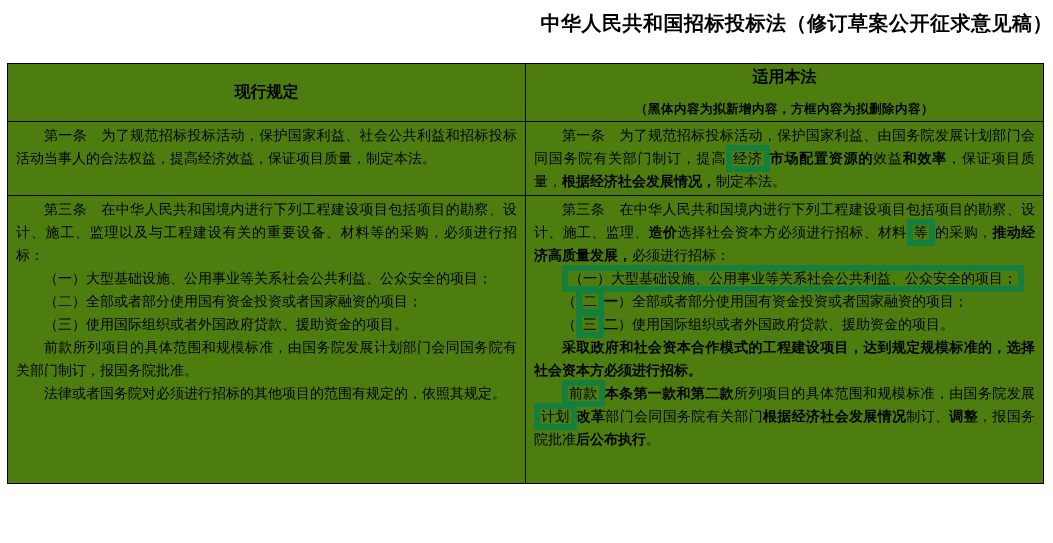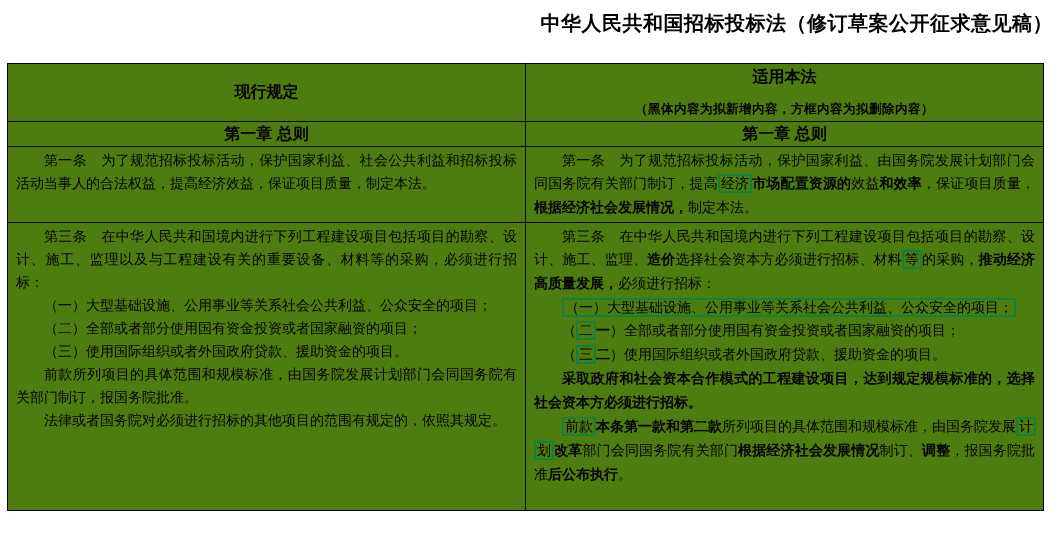--- a/index.html
+++ b/index.html
@@ -64,25 +64,25 @@
     padding: 1px 8px;
   }
   .para {
     font-size: 14px;
     line-height: 23px;
     text-align: justify;
     text-indent: 2em;
   }
   .seg-n { font-weight: normal; }
   .seg-b {
-    font-family: Liberation Mono, monospace;
+    font-family: Liberation Sans, sans-serif;
     font-weight: bold;
   }
   .seg-box {
-    border: 2px solid #15803d;
+    border: 6px solid #15803d;
     padding: 0 1px;
     -webkit-box-decoration-break: clone;
     box-decoration-break: clone;
   }
 </style>
 </head>
 <body>
 
 <div class="page">
 
@@ -95,24 +95,20 @@
     </colgroup>
     <tbody>
       <tr class="header-row">
         <td>
           <div class="col-head">现行规定</div>
         </td>
         <td>
           <div class="col-head">适用本法</div>
           <div class="col-subhead">（黑体内容为拟新增内容，方框内容为拟删除内容）</div>
         </td>
-      </tr>
-      <tr class="chapter-row">
-        <td>第一章 总则</td>
-        <td>第一章 总则</td>
       </tr>
 
     <tr class="article-row">
           <td style="height: 63px;">
             <div class="para"><span class="seg-n">第一条　为了规范招标投标活动，保护国家利益、社会公共利益和招标投标活动当事人的合法权益，提高经济效益，保证项目质量，制定本法。</span></div>
           </td>
           <td style="height: 63px;">
             <div class="para"><span class="seg-n">第一条　为了规范招标投标活动，保护国家利益、由国务院发展计划部门会同国务院有关部门制订，提高</span><span class="seg-box">经济</span><span class="seg-b">市场配置资源的</span><span class="seg-n">效益</span><span class="seg-b">和效率</span><span class="seg-n">，保证项目质量，</span><span class="seg-b">根据经济社会发展情况，</span><span class="seg-n">制定本法。</span></div>
           </td>
         </tr>

